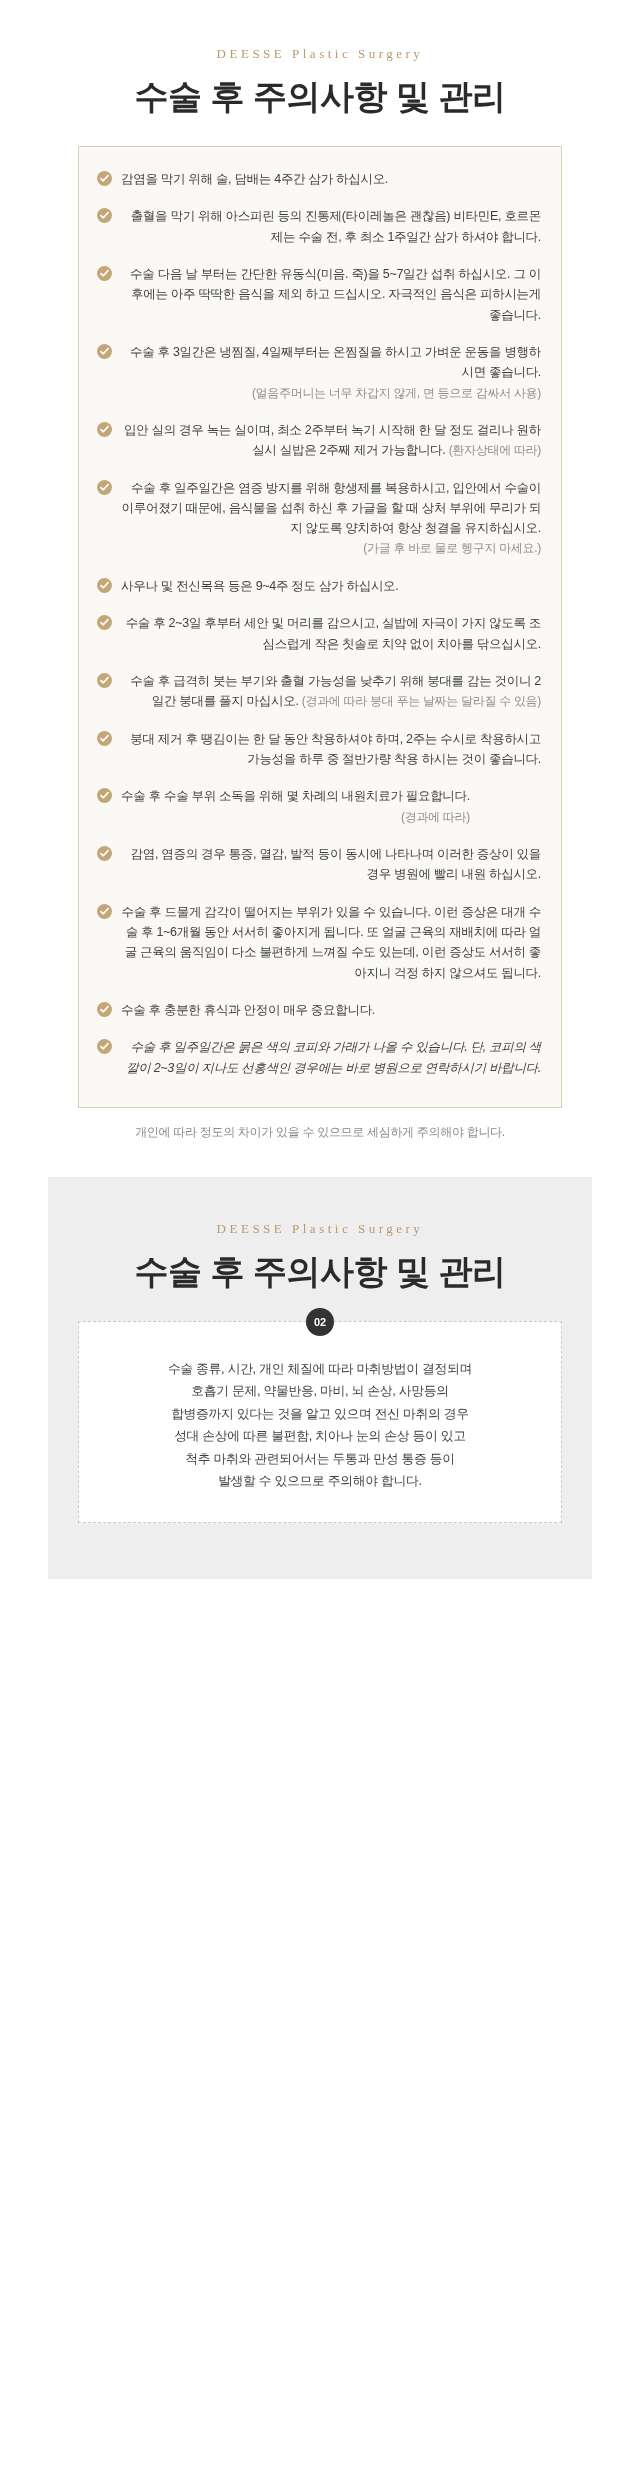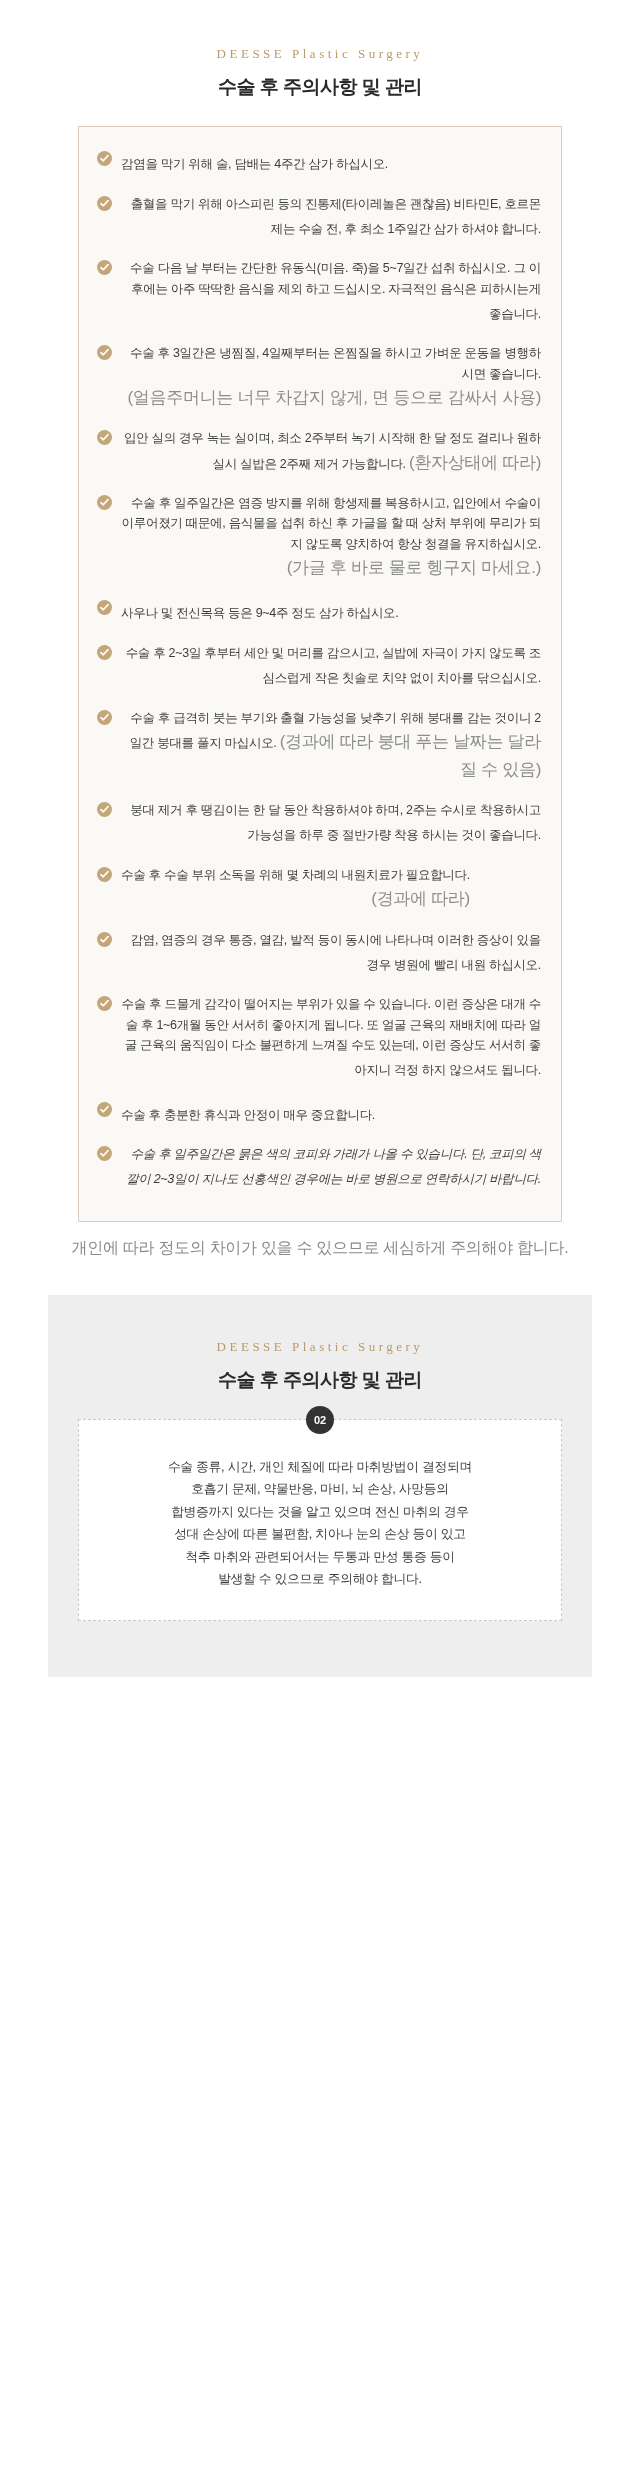--- a/index.html
+++ b/index.html
@@ -27,21 +27,21 @@
   .brand {
     text-align: center;
     color: #b99a6b;
     font-size: 13px;
     letter-spacing: 3.5px;
     font-family: "Liberation Serif", serif;
     margin-bottom: 12px;
   }
   .title {
     text-align: center;
-    font-size: 19px;
+    font-size: 34px;
     font-weight: bold;
     color: #2a2a2a;
     letter-spacing: -0.5px;
     margin-bottom: 26px;
   }
   .card {
     margin: 0 30px;
     border: 1px solid #d9cdb8;
     background: #fbf9f5;
     padding: 22px 20px 20px 18px;
@@ -78,25 +78,25 @@
     top: 3px;
   }
   .li-text {
     font-size: 12.5px;
     line-height: 1.62;
     color: #3d3d3d;
     letter-spacing: -0.3px;
   }
   .li-text .sub {
     color: #8d8d8d;
-    font-size: 17px;
+    font-size: 12px;
   }
   .footnote {
     text-align: center;
-    font-size: 16px;
+    font-size: 12px;
     color: #8a8a8a;
     margin-top: 16px;
     letter-spacing: -0.3px;
   }
 
   
   .divider {
     height: 14px;
     background: #ffffff;
   }

